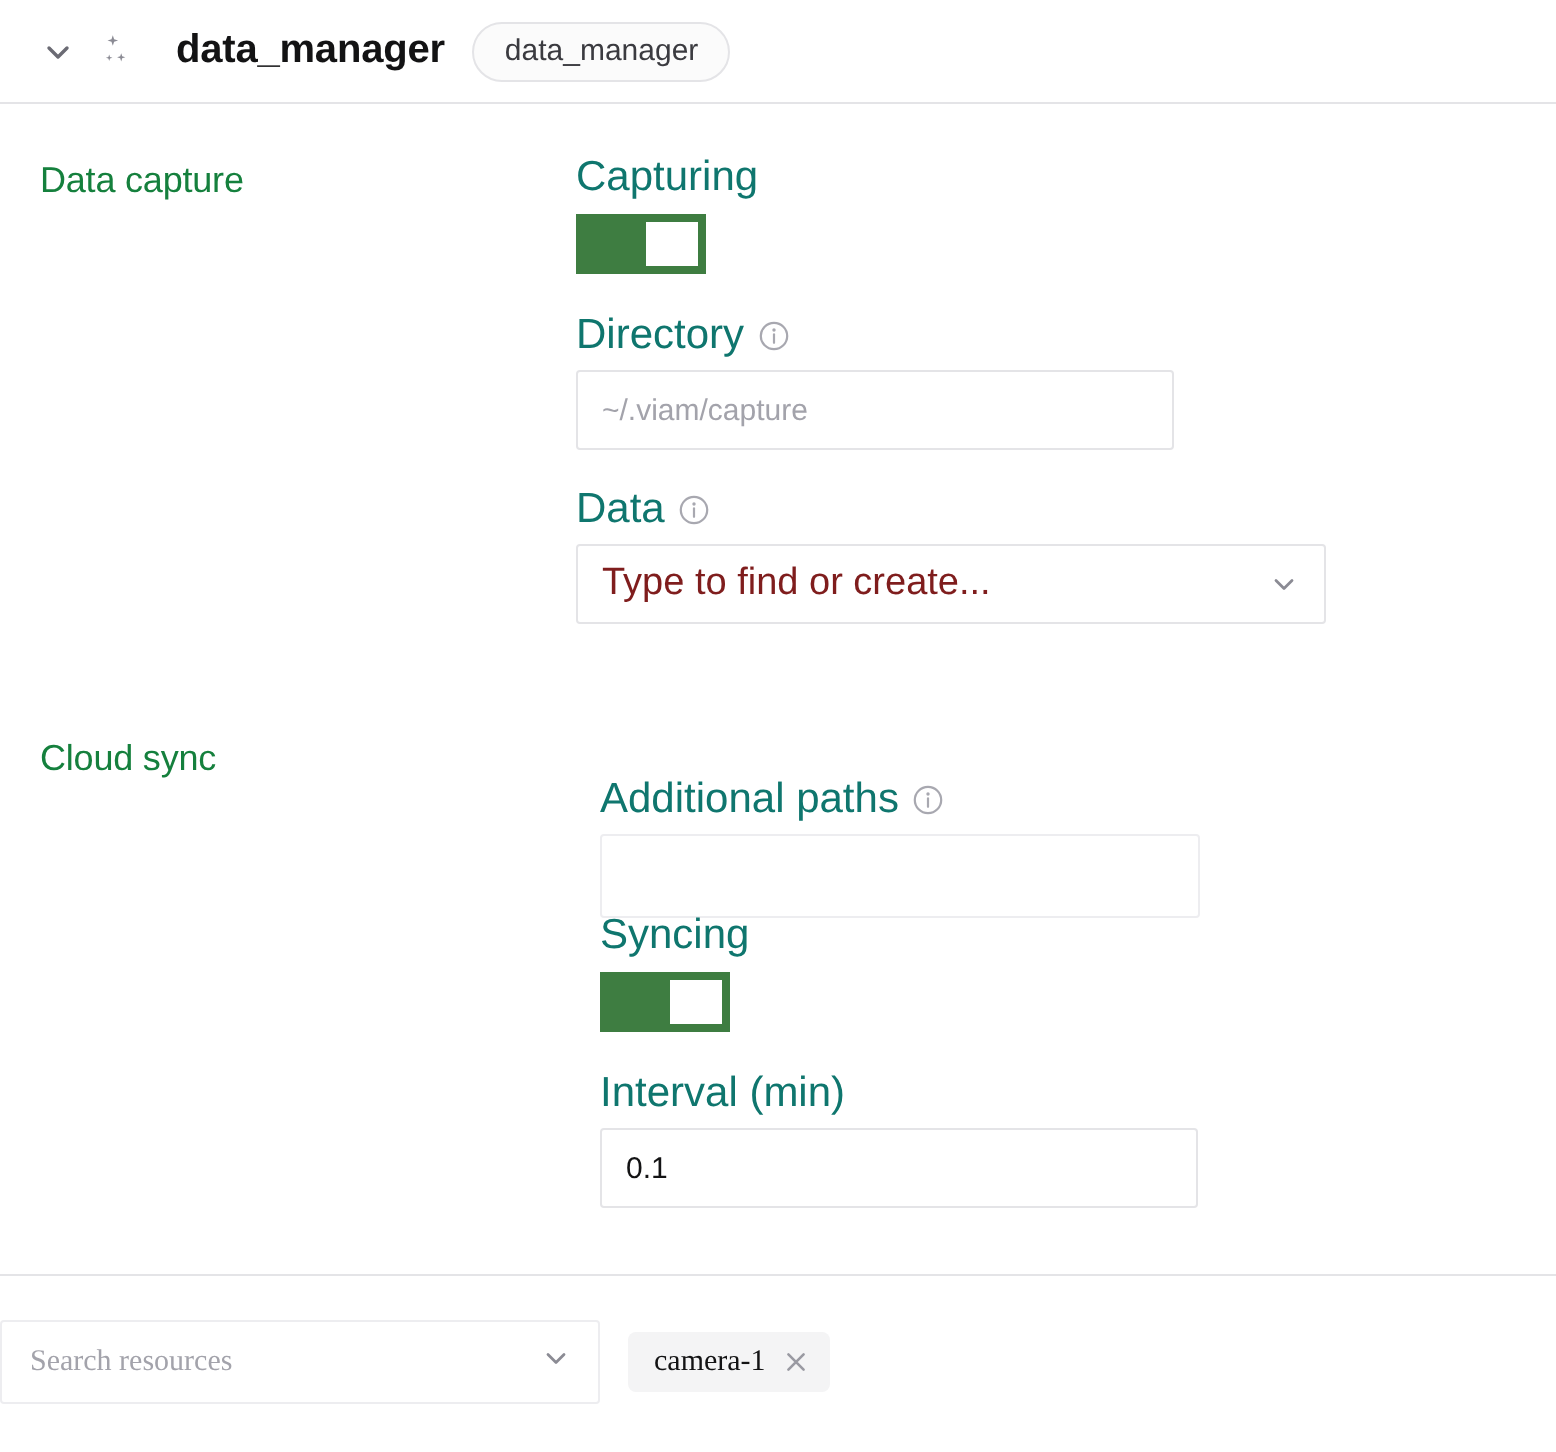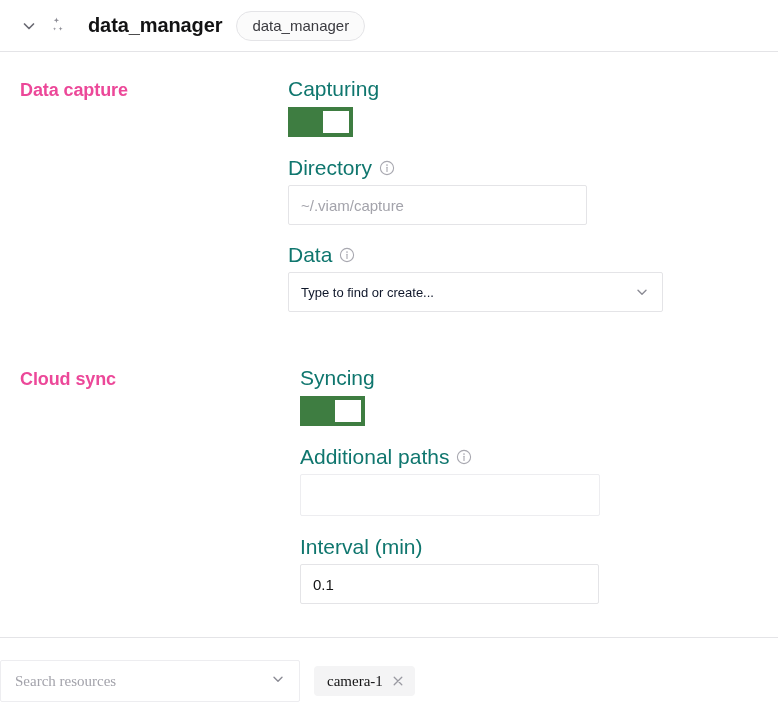--- a/index.html
+++ b/index.html
@@ -69,22 +69,22 @@
   }
   .section {
     display: flex;
     align-items: flex-start;
   }
   .section-label {
     width: 288px;
     box-sizing: border-box;
     padding-left: 20px;
     font-size: 18px;
-    font-weight: 700;
-    color: #ec4899;
+    font-weight: 400;
+    color: #15803d;
     flex: none;
     letter-spacing: -0.1px;
   }
   .section-fields {
     flex: 1 1 auto;
     min-width: 0;
   }
 
   .field { margin-bottom: 0; }
   .field-label {
@@ -147,22 +147,22 @@
     border: 1px solid #e4e4e7;
     border-radius: 2px;
     background: #fff;
     display: flex;
     align-items: center;
     padding: 0 12px;
     cursor: pointer;
   }
   .select-box .placeholder {
     flex: 1 1 auto;
-    font-size: 13px;
-    color: #0f172a;
+    font-size: 19px;
+    color: #7f1d1d;
     white-space: nowrap;
     overflow: hidden;
     text-overflow: ellipsis;
   }
   .select-box .caret {
     flex: none;
     width: 16px;
     height: 16px;
     display: flex;
     align-items: center;
@@ -326,43 +326,43 @@
       </div>
     </div>
 
   </div>
 </div>
 
 <div class="section" style="padding-top:57px;gap:12px;">
   <div class="section-label">Cloud sync</div>
   <div class="section-fields">
 
-    <div class="field">
-      <div class="field-label">
-        <span>Syncing</span>
-      </div>
-      <div style="height:9px"></div>
-      <div class="toggle">
-        <span class="knob"></span>
-      </div>
-    </div>
-
     <div class="field" style="margin-top:22px;">
       <div class="field-label">
         <span>Additional paths</span>
         <span class="info-icon">
           <svg width="16" height="16" viewBox="0 0 16 16" fill="none">
             <circle cx="8" cy="8" r="6.6" stroke="#a8a8b0" stroke-width="1.1"></circle>
             <circle cx="8" cy="5" r="0.85" fill="#a8a8b0"></circle>
             <path d="M8 7.2 V11.4" stroke="#a8a8b0" stroke-width="1.1" stroke-linecap="round"></path>
           </svg>
         </span>
       </div>
       <div style="height:8px"></div>
       <textarea class="paths-area" style=""></textarea>
+    </div>
+
+    <div class="field">
+      <div class="field-label">
+        <span>Syncing</span>
+      </div>
+      <div style="height:9px"></div>
+      <div class="toggle">
+        <span class="knob"></span>
+      </div>
     </div>
 
     <div class="field" style="margin-top:22px;">
       <div class="field-label">
         <span>Interval (min)</span>
       </div>
       <div style="height:8px"></div>
       <input class="text-input" type="text" value="0.1" style="">
     </div>
 

